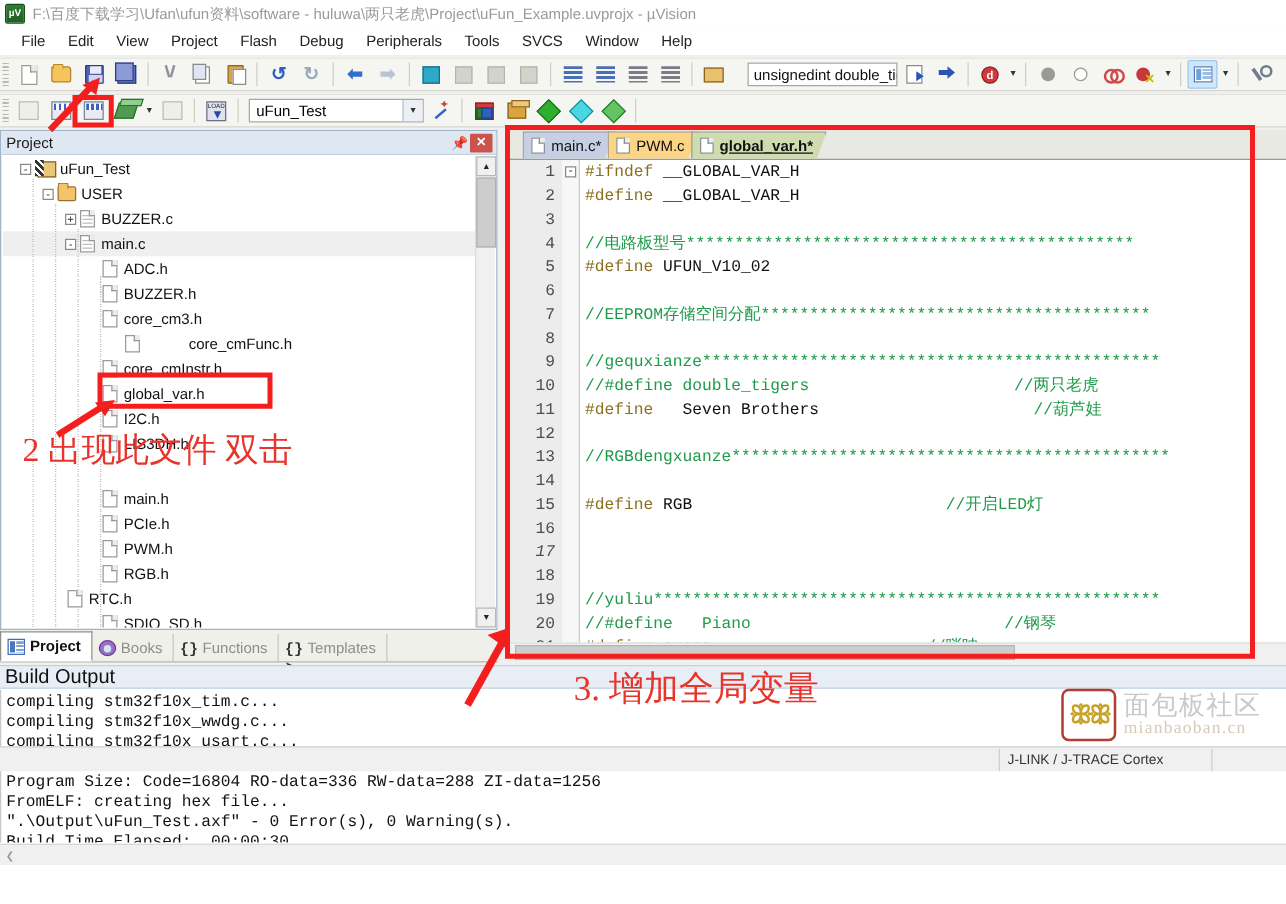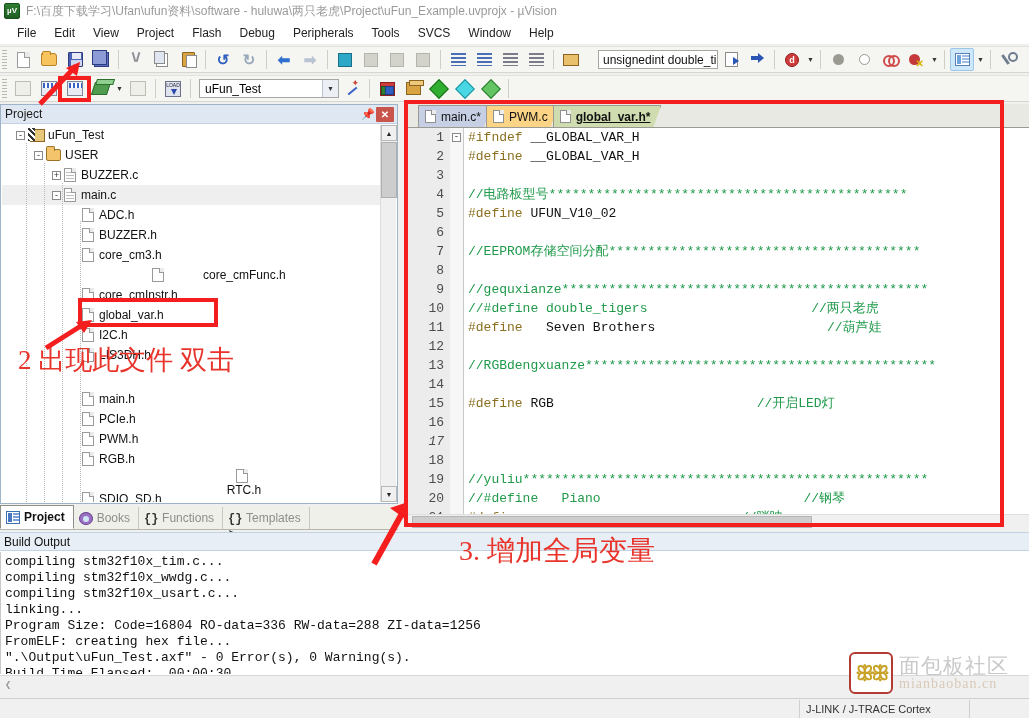--- a/index.html
+++ b/index.html
@@ -6,21 +6,21 @@
   html, body {
     margin: 0; padding: 0;
     width: 1029px; height: 723px;
     overflow: hidden;
     font-family: "Liberation Sans", sans-serif;
     font-size: 12px;
     background: #ffffff;
   }
   #app {
     position: relative;
-    width: 1029px; height: 718px;
+    width: 1029px; height: 617px;
     background: #f0f0f0;
   }
 
   
   .titlebar {
     position: absolute; left: 0; top: 0; width: 1029px; height: 22px;
     background: #ffffff;
     display: flex; align-items: center;
     padding-left: 4px;
   }
@@ -315,21 +315,21 @@
   }
   .hs-thumb { position: absolute; left: 8px; top: 1px; width: 400px; height: 12px; background: #cdcdcd; border: 1px solid #b5b5b5; }
 
   
   .build-panel {
     position: absolute; left: 0; top: 532px; right: 0; height: 160px;
     background: #fff;
   }
   .build-header {
     height: 19px; background: #e8eef5; border-top:1px solid #c3d2e2; border-bottom: 1px solid #c3d2e2;
-    display: flex; align-items: center; padding-left: 4px; font-size: 12px; color: #111;
+    display: flex; align-items: center; padding-left: 4px; font-size: 16px; color: #111;
   }
   .build-body {
     position: absolute; left: 0; top: 20px; right: 0; bottom: 18px;
     background: #fff; padding: 2px 0 0 4px; overflow: hidden;
     border-left: 1px solid #c8c8c8;
   }
   .build-line {
     font-family: "Liberation Mono", "DejaVu Sans Mono", monospace;
     font-size: 13px; line-height: 16px; color: #111; white-space: pre;
   }
@@ -602,21 +602,21 @@
           <div class="tnode" style="padding-left: 68px;">
             <span class="tspacer"></span>
             <span class="t-ico-file"></span>
             <span class="tlabel">BUZZER.h</span>
           </div>
           <div class="tnode" style="padding-left: 68px;">
             <span class="tspacer"></span>
             <span class="t-ico-file"></span>
             <span class="tlabel">core_cm3.h</span>
           </div>
-          <div class="tnode" style="padding-left: 104px; gap: 34px;">
+          <div class="tnode" style="padding-left: 52px; gap: 34px;">
             <span class="tspacer"></span>
             <span class="t-ico-file"></span>
             <span class="tlabel">core_cmFunc.h</span>
           </div>
           <div class="tnode" style="padding-left: 68px;">
             <span class="tspacer"></span>
             <span class="t-ico-file"></span>
             <span class="tlabel">core_cmInstr.h</span>
           </div>
           <div class="tnode" style="padding-left: 68px;">
@@ -647,21 +647,21 @@
           <div class="tnode" style="padding-left: 68px;">
             <span class="tspacer"></span>
             <span class="t-ico-file"></span>
             <span class="tlabel">PWM.h</span>
           </div>
           <div class="tnode" style="padding-left: 68px;">
             <span class="tspacer"></span>
             <span class="t-ico-file"></span>
             <span class="tlabel">RGB.h</span>
           </div>
-          <div class="tnode" style="padding-left: 104px; flex-direction: column;">
+          <div class="tnode" style="padding-left: 40px;">
             <span class="tspacer"></span>
             <span class="t-ico-file"></span>
             <span class="tlabel">RTC.h</span>
           </div>
           <div class="tnode" style="padding-left: 68px;">
             <span class="tspacer"></span>
             <span class="t-ico-file"></span>
             <span class="tlabel">SDIO_SD.h</span>
           </div>
         </div>

